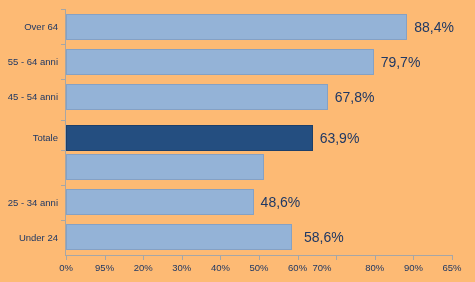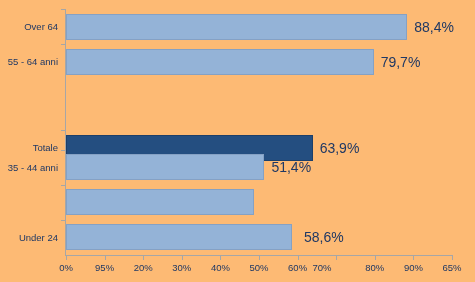--- a/index.html
+++ b/index.html
@@ -138,35 +138,41 @@
           <div class="cat-label" style="height: 35.1429px; line-height: 35.1429px;">Over 64</div>
           <div class="bar light" style="width: 341.224px; top: 4.57143px;"></div>
           <div class="val-label" style="left: 341.224px; top: 4.57143px;">88,4%</div>
         </div>
         <div class="row" style="top: 35.1429px; height: 35.1429px;">
           <div class="tick-y" style="top: 0px;"></div>
           <div class="cat-label" style="height: 35.1429px; line-height: 35.1429px;">55 - 64 anni</div>
           <div class="bar light" style="width: 307.642px; top: 4.57143px;"></div>
           <div class="val-label" style="left: 307.642px; top: 4.57143px;">79,7%</div>
         </div>
-        <div class="row" style="top: 121px; height: 35.1429px;">
+        <div class="row" style="top: 70.2857px; height: 35.1429px;">
+          <div class="tick-y" style="top: 0px;"></div>
+          <div class="cat-label" style="height: 35.1429px; line-height: 35.1429px;">45 - 54 anni</div>
+          <div class="bar light" style="width: 261.708px; top: 4.57143px;"></div>
+          <div class="val-label" style="left: 261.708px; top: 4.57143px;">67,8%</div>
+        </div>
+        <div class="row" style="top: 111px; height: 35.1429px;">
           <div class="tick-y" style="top: 0px;"></div>
           <div class="cat-label" style="height: 35.1429px; line-height: 35.1429px;">Totale</div>
           <div class="bar dark" style="width: 246.654px; top: 4.57143px;"></div>
           <div class="val-label" style="left: 246.654px; top: 4.57143px; text-align: center;">63,9%</div>
         </div>
         <div class="row" style="top: 140.571px; height: 35.1429px;">
           <div class="tick-y" style="top: 0px;"></div>
-          <div class="cat-label" style="height: 35.1429px; line-height: 35.1429px;">35 - 44 anni</div>
           <div class="bar light" style="width: 198.404px; top: 4.57143px;"></div>
-          <div class="val-label" style="left: 198.404px; top: 4.57143px;">51,4%</div>
         </div>
         <div class="row" style="top: 175.714px; height: 35.1429px;">
           <div class="tick-y" style="top: 0px;"></div>
+          <div class="cat-label" style="height: 35.1429px; line-height: 35.1429px;">25 - 34 anni</div>
           <div class="bar light" style="width: 187.596px; top: 4.57143px;"></div>
+          <div class="val-label" style="left: 187.596px; top: 4.57143px;">48,6%</div>
         </div>
         <div class="row" style="top: 210.857px; height: 35.1429px;">
           <div class="tick-y" style="top: 0px;"></div>
           <div class="cat-label" style="height: 35.1429px; line-height: 35.1429px;">Under 24</div>
           <div class="bar light" style="width: 226.196px; top: 4.57143px;"></div>
           <div class="val-label" style="left: 231px; top: 4.57143px;">58,6%</div>
         </div>
       </div>
   </div>
 

